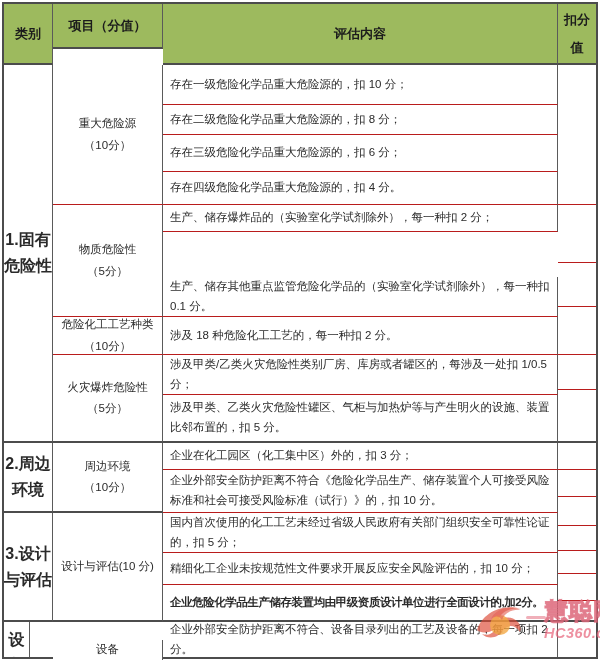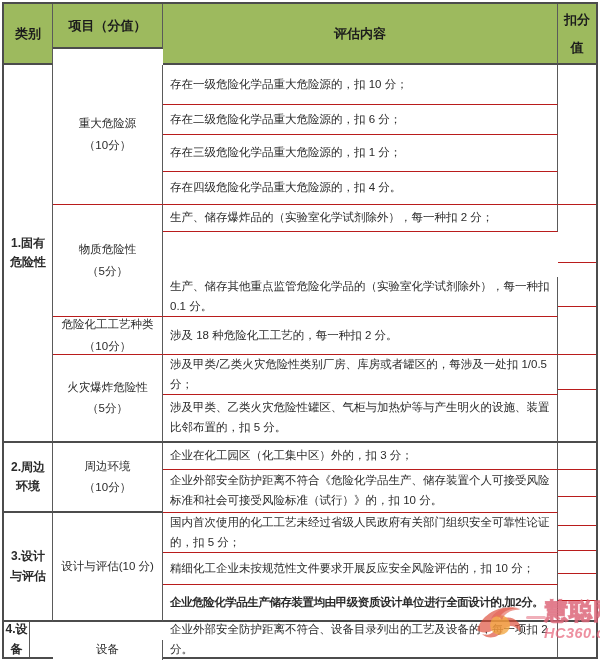--- a/index.html
+++ b/index.html
@@ -5,21 +5,21 @@
   html,body{margin:0;padding:0;background:#fff;}
   .stage{position:relative;width:600px;height:661px;background:#fff;overflow:hidden;
          font-family:"Liberation Sans","DejaVu Sans",sans-serif;}
   .tbl{position:absolute;left:2px;top:2px;width:596px;height:657px;box-sizing:border-box;
        border:2px solid #4c4c4c;background:#fff;}
   .cell{position:absolute;box-sizing:border-box;display:flex;align-items:center;justify-content:center;
         text-align:center;border-right:1px solid #5a5a5a;border-bottom:1px solid #b91c1c;
         background:#fff;color:#2a2a2a;overflow:hidden;}
   .head{background:#9dba5e;font-weight:bold;font-size:13px;border-bottom-width:2px;border-bottom-color:#4c4c4c;color:#1c1c1c;}
   .pre{white-space:pre-line;}
-  .cat{font-weight:bold;font-size:12px;line-height:1.6;}
+  .cat{font-weight:bold;font-size:16px;line-height:1.6;}
   .proj{font-size:11.5px;line-height:1.85;padding:8px 3px;}
   .body-row{justify-content:flex-start;text-align:left;font-size:11.5px;line-height:1.72;
             padding:1px 5px 1px 7px;}
   .c4{border-right:none;}
   .heavy{border-bottom:2px solid #4c4c4c;}
   .nb{border-bottom:none;}
   .boldrow{font-weight:bold;letter-spacing:-0.45px;}
   .deduct-head{line-height:2.1;}
   
   .watermark{position:absolute;left:452px;top:588px;width:148px;height:70px;z-index:9;opacity:.92;}
@@ -58,22 +58,22 @@
     <div class="cell proj pre" style="left:49px;top:313px;width:110px;height:38px;">危险化工工艺种类
 （10分）</div>
     <div class="cell proj pre heavy" style="left:49px;top:351px;width:110px;height:88px;">火灾爆炸危险性
 （5分）</div>
     <div class="cell proj pre heavy" style="left:49px;top:439px;width:110px;height:70px;">周边环境
 （10分）</div>
     <div class="cell proj pre heavy" style="left:49px;top:509px;width:110px;height:109px;">设计与评估(10 分)</div>
     <div class="cell proj pre nb" style="left:49px;top:636px;width:110px;height:20px;">设备</div>
 
     <div class="cell body-row" style="left:159px;top:61px;width:395px;height:40px;">存在一级危险化学品重大危险源的，扣 10 分；</div>
-    <div class="cell body-row" style="left:159px;top:101px;width:395px;height:30px;">存在二级危险化学品重大危险源的，扣 6 分；</div>
-    <div class="cell body-row" style="left:159px;top:131px;width:395px;height:37px;">存在三级危险化学品重大危险源的，扣 1 分；</div>
+    <div class="cell body-row" style="left:159px;top:101px;width:395px;height:30px;">存在二级危险化学品重大危险源的，扣 8 分；</div>
+    <div class="cell body-row" style="left:159px;top:131px;width:395px;height:37px;">存在三级危险化学品重大危险源的，扣 6 分；</div>
     <div class="cell body-row" style="left:159px;top:168px;width:395px;height:33px;">存在四级危险化学品重大危险源的，扣 4 分。</div>
     <div class="cell body-row" style="left:159px;top:201px;width:395px;height:27px;">生产、储存爆炸品的（实验室化学试剂除外），每一种扣 2 分；</div>
     <div class="cell body-row" style="left:159px;top:273px;width:395px;height:40px;">生产、储存其他重点监管危险化学品的（实验室化学试剂除外），每一种扣 0.1 分。</div>
     <div class="cell body-row" style="left:159px;top:313px;width:395px;height:38px;">涉及 18 种危险化工工艺的，每一种扣 2 分。</div>
     <div class="cell body-row" style="left:159px;top:351px;width:395px;height:40px;">涉及甲类/乙类火灾危险性类别厂房、库房或者罐区的，每涉及一处扣 1/0.5 分；</div>
     <div class="cell body-row heavy" style="left:159px;top:391px;width:395px;height:48px;">涉及甲类、乙类火灾危险性罐区、气柜与加热炉等与产生明火的设施、装置比邻布置的，扣 5 分。</div>
     <div class="cell body-row" style="left:159px;top:439px;width:395px;height:27px;">企业在化工园区（化工集中区）外的，扣 3 分；</div>
     <div class="cell body-row" style="left:159px;top:466px;width:395px;height:43px;">企业外部安全防护距离不符合《危险化学品生产、储存装置个人可接受风险标准和社会可接受风险标准（试行）》的，扣 10 分。</div>
     <div class="cell body-row" style="left:159px;top:509px;width:395px;height:40px;">国内首次使用的化工工艺未经过省级人民政府有关部门组织安全可靠性论证的，扣 5 分；</div>
     <div class="cell body-row" style="left:159px;top:549px;width:395px;height:32px;">精细化工企业未按规范性文件要求开展反应安全风险评估的，扣 10 分；</div>

